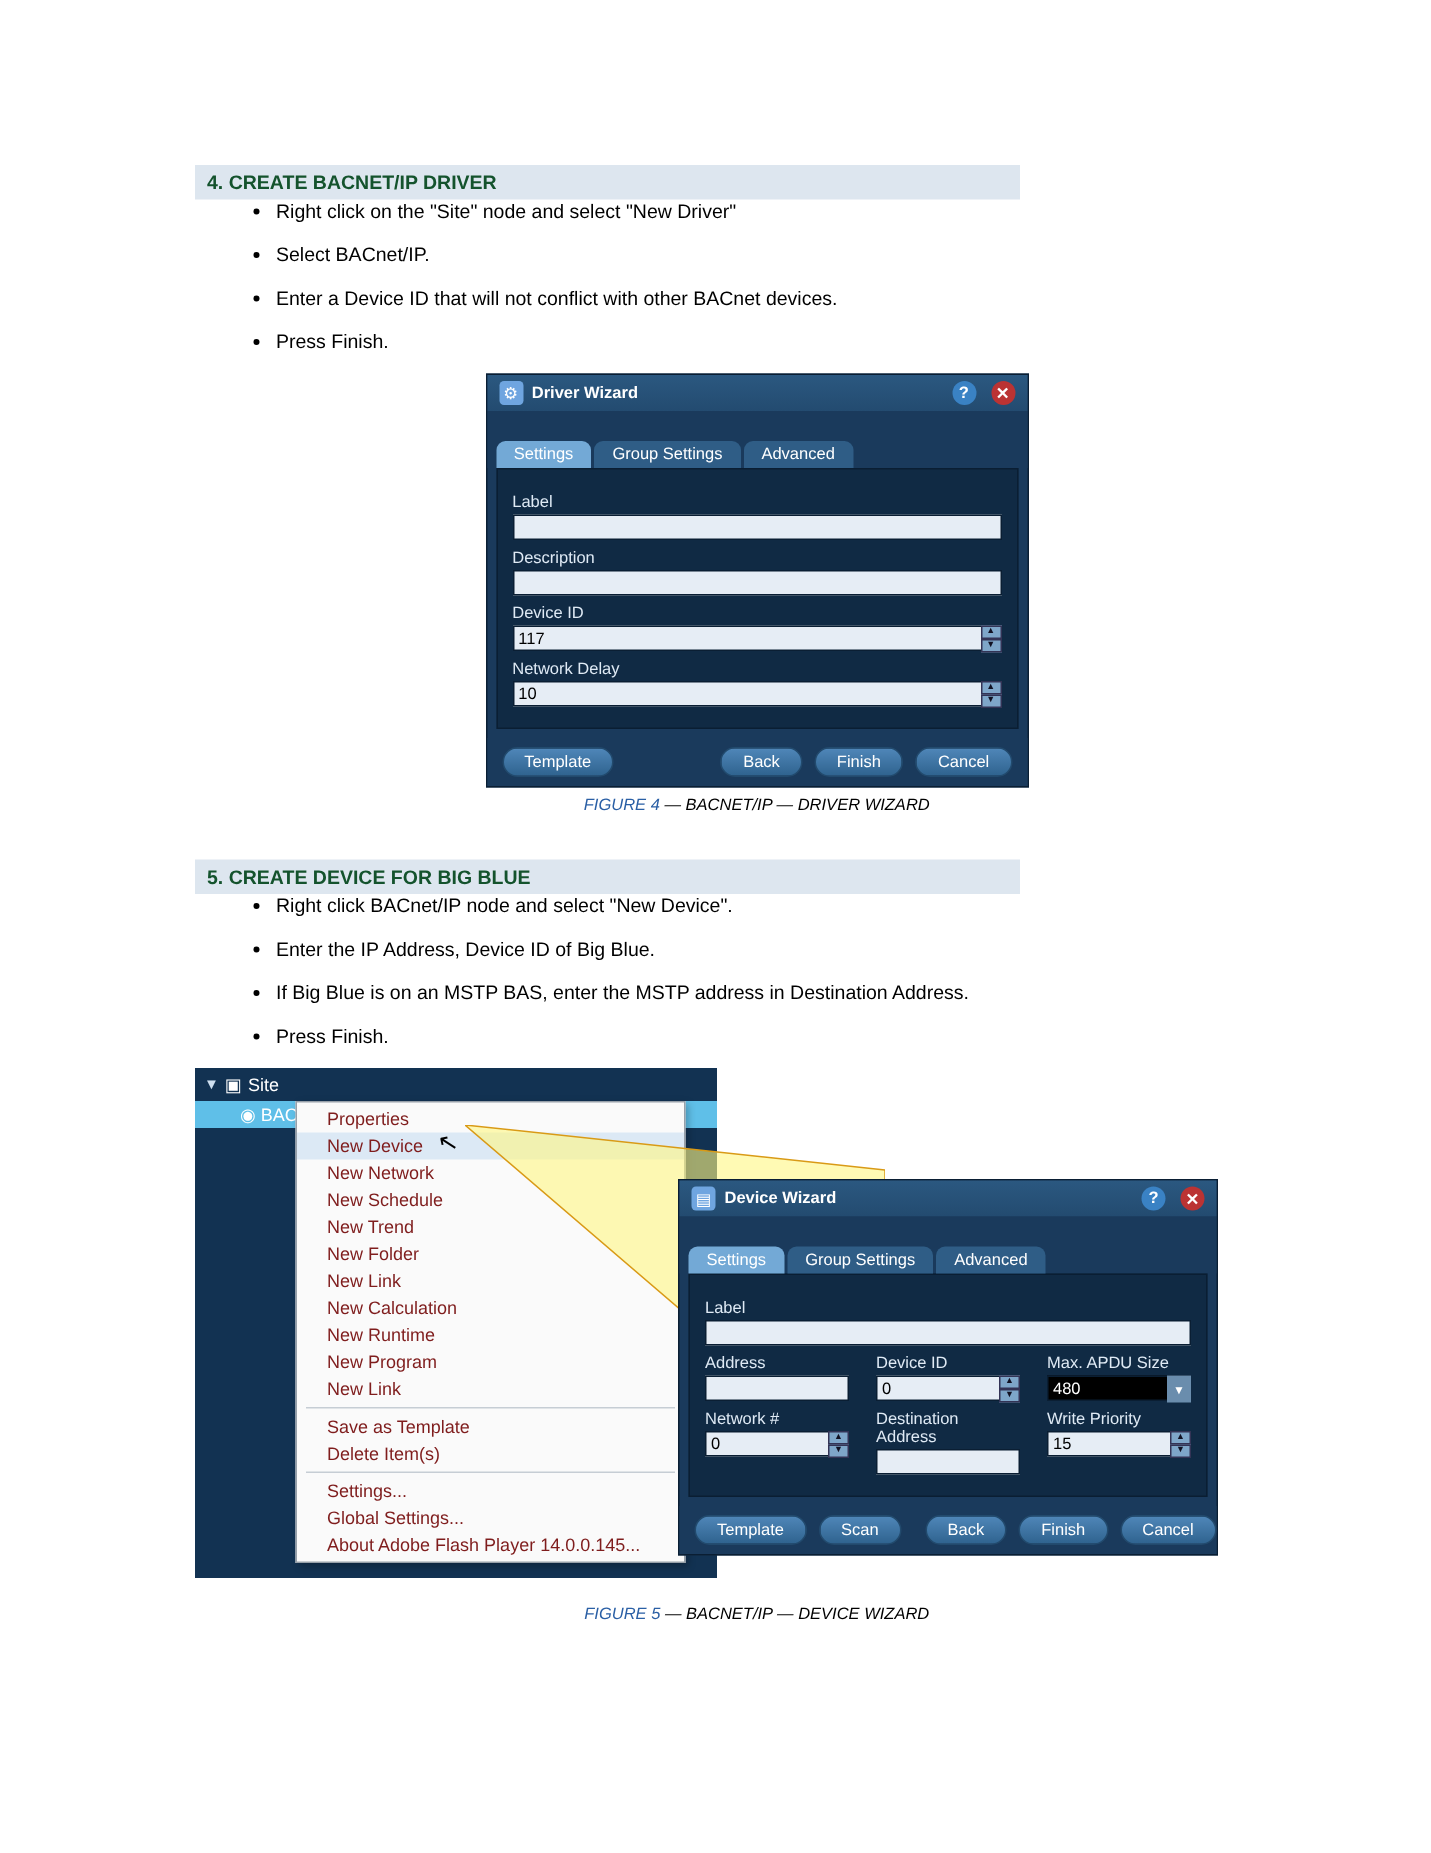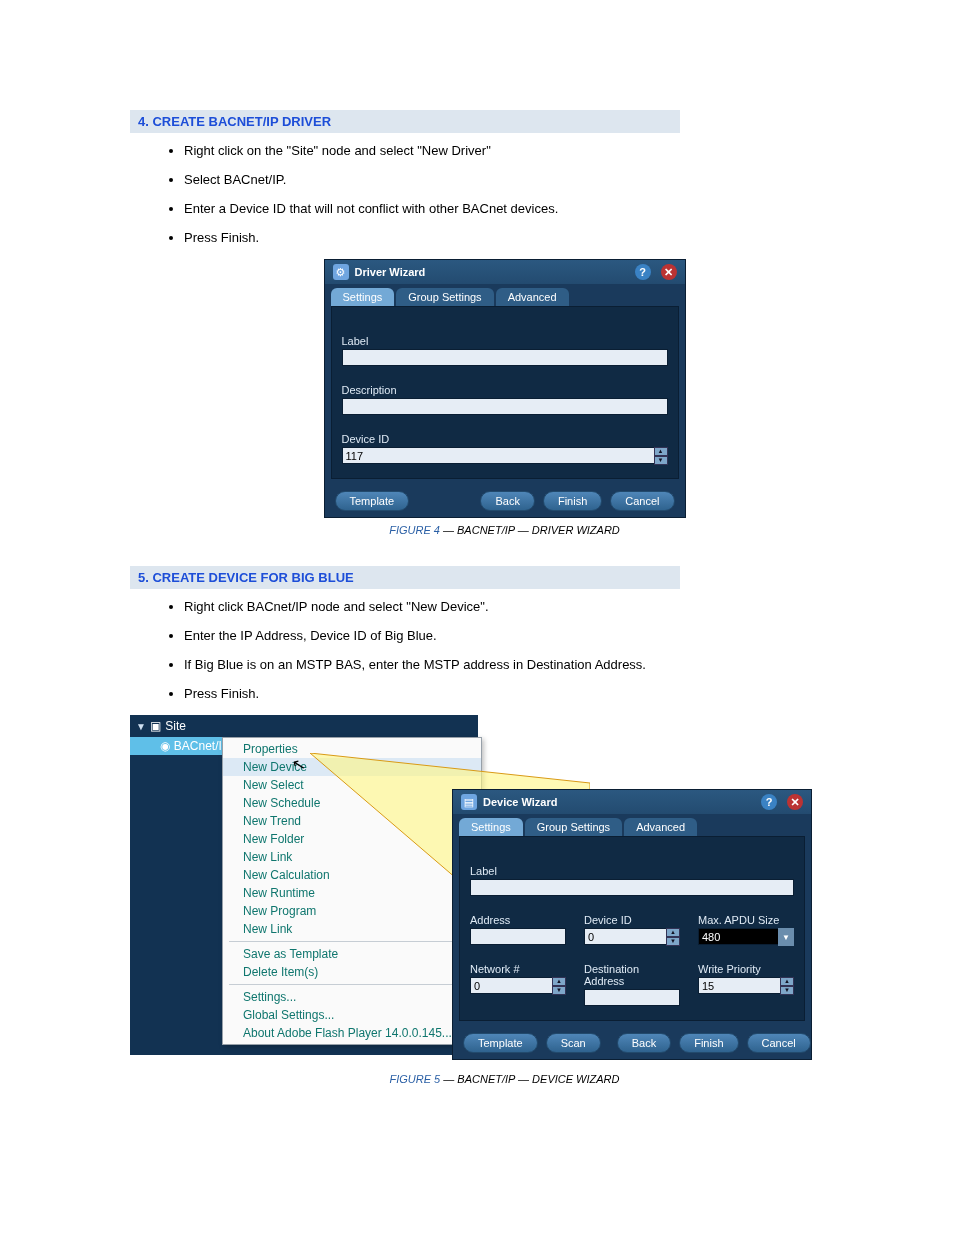--- a/index.html
+++ b/index.html
@@ -6,25 +6,25 @@
   body {
     font-family: Arial, Helvetica, sans-serif;
     font-size: 13px;
     color: #000;
     background: #fff;
     width: 954px;
     padding: 110px 75px 40px 130px;
   }
   .section-header {
     background: #dde6ef;
-    color: #1d4ed8;
+    color: #14532d;
     font-weight: bold;
     font-size: 13px;
     padding: 4px 8px;
-    margin-bottom: 10px;
+    margin-bottom: 0;
     width: 550px;
   }
   ul.bullets { list-style: disc; margin: 0 0 12px 54px; }
   ul.bullets li { margin-bottom: 14px; font-size: 13px; }
   .figure-caption { text-align: center; font-size: 11px; margin: 6px 0 30px 0; color: #000; font-style: italic; }
   .caption-num { color: #2a5fa5; }
 
   
   .wizard {
     background: #1a3a5c;
@@ -42,36 +42,36 @@
     display: inline-flex; align-items:center; justify-content:center;
   }
   .wizard-title .spacer { flex: 1; }
   .wizard-title .hicon {
     width: 16px; height: 16px; border-radius: 50%;
     display:inline-flex;align-items:center;justify-content:center;
     font-weight:bold; font-size:11px; margin-left:4px;
   }
   .hicon.help { background:#3a82c4; color:#fff; }
   .hicon.close { background:#b33; color:#fff; }
-  .wizard-tabs { display: flex; padding: 4px 6px 0 6px; gap: 2px; background:#1a3a5c; }
+  .wizard-tabs { display: flex; padding: 20px 6px 0 6px; gap: 2px; background:#1a3a5c; }
   .wtab {
     padding: 3px 12px;
     background: #2f5d86;
     border-radius: 6px 6px 0 0;
     font-size: 11px;
     cursor: pointer;
   }
   .wtab.active { background: #73a9d6; color:#fff; }
   .wbody {
     background: #102a44;
     margin: 0 6px 6px 6px;
     padding: 10px 10px 14px 10px;
     border: 1px solid #0a1e33;
   }
-  .wlabel { font-size: 11px; color:#dfeaf5; margin: 18px 0 2px 0; display:block; }
+  .wlabel { font-size: 11px; color:#dfeaf5; margin: 6px 0 2px 0; display:block; }
   .winput {
     width: 100%;
     height: 17px;
     background: #e6edf5;
     border: 1px solid #0a1e33;
     font-size: 11px;
     padding: 0 3px;
     color:#000;
   }
   .wrow { display:flex; gap: 18px; }
@@ -111,25 +111,25 @@
     position:absolute; left:0; top:0;
     width:348px; height:340px;
     background:#123252;
     color:#fff; font-size:12px;
   }
   .tree-header { padding:4px 6px; background:#123252; display:flex; align-items:center; gap:4px; }
   .tri { font-size:10px; color:#cfe0f0; }
   .tree-node { padding:2px 6px 2px 30px; background:#123252; }
   .tree-node.highlight { background:#5fbfe8; color:#fff; }
   .ctx-menu {
-    position:absolute; left:92px; top:22px;
+    position:absolute; left:67px; top:22px;
     width:260px; background:#fafafa; border:1px solid #97a0a9;
     box-shadow: 2px 2px 5px rgba(0,0,0,0.25);
     padding:2px 0;
-    color:#0f766e;
+    color:#7f1d1d;
   }
   .ctx-item { padding:2px 10px 2px 20px; font-size:12px; white-space:nowrap; cursor:pointer; }
   .ctx-item.hover { background:#dce9f5; }
   .ctx-sep { height:1px; background:#c6cdd4; margin:3px 6px; }
   .cursor-img { position:absolute; left:162px; top:40px; font-size:16px; color:#000; transform:rotate(-12deg); }
   .callout { position:absolute; left:180px; top:38px; width:280px; height:260px; }
   .callout svg { width:100%; height:100%; }
 
   .device-wizard { position:absolute; left:322px; top:74px; width:360px; }
   .device-wizard .wizard { width:360px; }
@@ -171,20 +171,30 @@
         <div class="spinner-wrap">
           <input class="winput" value="117" style="">
           <div class="spin">
                 <div>▲</div>
                 <div>▼</div>
               </div>
         </div>
       </div>
     </div>
     <div class="wrow">
+      <div class="wcol">
+        <span class="wlabel">Network Delay</span>
+        <div class="spinner-wrap">
+          <input class="winput" value="10" style="">
+          <div class="spin">
+                <div>▲</div>
+                <div>▼</div>
+              </div>
+        </div>
+      </div>
     </div>
   </div>
   <div class="wfooter">
     <button class="wbtn">Template</button>
     <span class="spacer"></span>
     <button class="wbtn">Back</button>
     <button class="wbtn">Finish</button>
     <button class="wbtn">Cancel</button>
   </div>
 </div>
@@ -210,21 +220,21 @@
       <span>Site</span>
     </div>
     <div class="tree-node highlight">
       <span>◉</span>
       <span>BACnet/IP</span>
     </div>
 
     <div class="ctx-menu">
       <div class="ctx-item">Properties</div>
       <div class="ctx-item hover">New Device</div>
-      <div class="ctx-item">New Select</div>
+      <div class="ctx-item">New Network</div>
       <div class="ctx-item">New Schedule</div>
       <div class="ctx-item">New Trend</div>
       <div class="ctx-item">New Folder</div>
       <div class="ctx-item">New Link</div>
       <div class="ctx-item">New Calculation</div>
       <div class="ctx-item">New Runtime</div>
       <div class="ctx-item">New Program</div>
       <div class="ctx-item">New Link</div>
       <div class="ctx-sep"></div>
       <div class="ctx-item">Save as Template</div>

